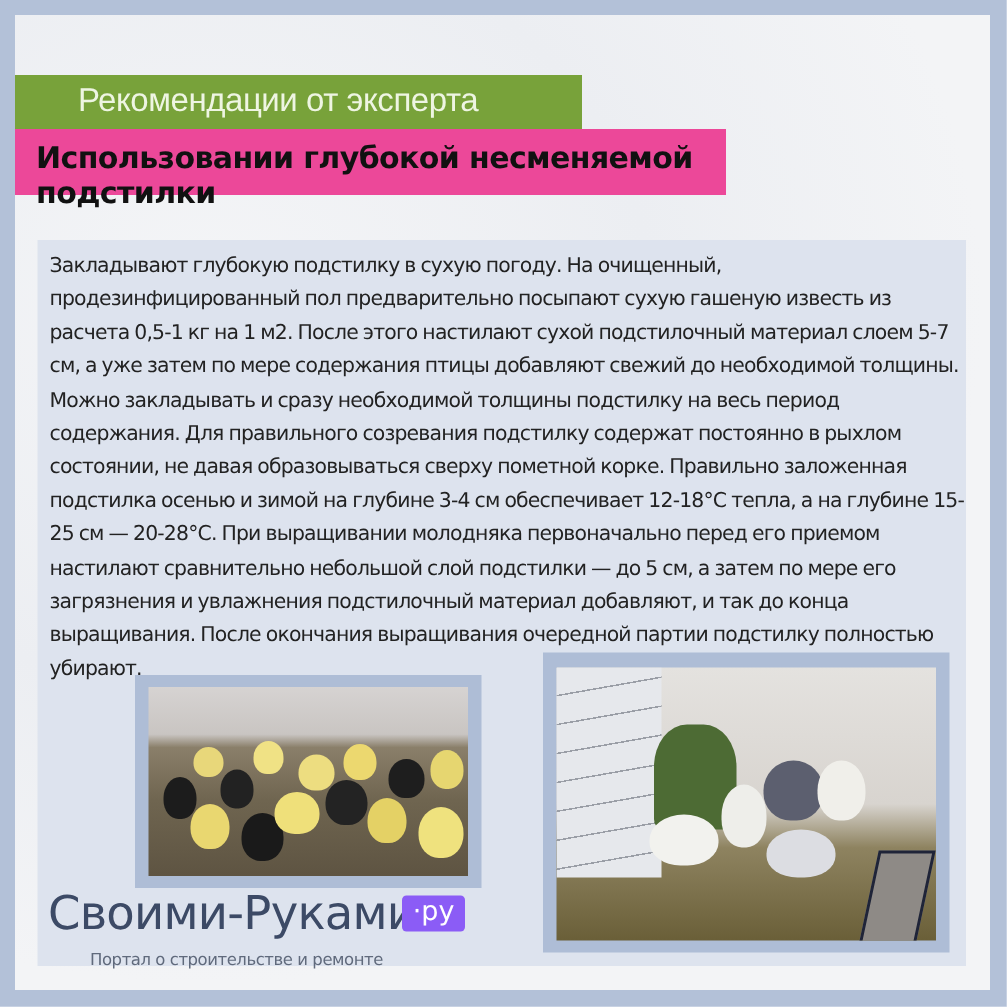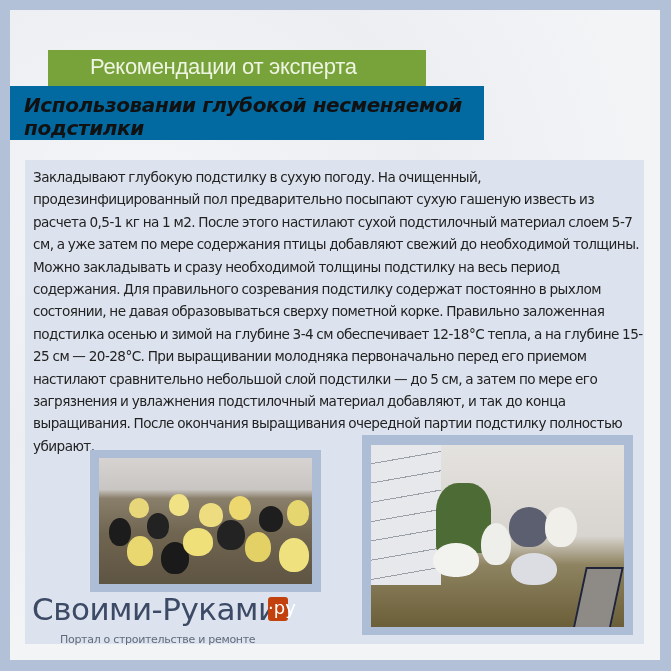--- a/index.html
+++ b/index.html
@@ -1,34 +1,34 @@
 <!DOCTYPE html>
 <html><head>
 <meta charset="utf-8">
 <style>
   html, body { margin:0; padding:0; }
   body { width:671px; height:671px; position:relative; overflow:hidden; background:#b3c1d8; font-family:"Liberation Sans", sans-serif; }
   .inner { position:absolute; left:10px; top:10px; width:650px; height:650px; background:
       radial-gradient(ellipse at 20% 30%, #f4f5f7 0%, #eceef2 40%, #f3f4f6 70%),
       #f1f2f4; }
-  .banner { position:absolute; left:10px; top:50px; width:378px; height:36px; background:#78a23a;margin-left:38px; }
+  .banner { position:absolute; left:10px; top:50px; width:378px; height:36px; background:#78a23a; }
   .banner span { position:absolute; left:42px; top:4px; font-size:22px; color:#eef5e2; font-family:"Liberation Sans", sans-serif; letter-spacing:-0.3px; }
-  .titlebox { position:absolute; left:10px; top:86px; width:474px; height:54px; background:#0369a1;font-style:italic; }
+  .titlebox { position:absolute; left:10px; top:86px; width:474px; height:44px; background:#ec4899; }
   .titlebox span { position:absolute; left:14px; top:8px; width:450px; font-size:20px; font-weight:bold; color:#111; line-height:23px; font-family:"DejaVu Sans", sans-serif; letter-spacing:-0.4px; }
   .panel { position:absolute; left:25px; top:160px; width:619px; height:484px; background:#dde3ee; }
   .body-text { position:absolute; left:33px; top:166px; width:610px; font-size:13.6px; line-height:22.4px; color:#222; font-family:"DejaVu Sans", sans-serif; letter-spacing:-0.55px; word-spacing:-0.5px; }
   .photo-frame { position:absolute; background:#aebdd6; }
   .photo { position:absolute; overflow:hidden; }
   .ph1 { left:9px; top:8px; width:213px; height:126px; background:
       linear-gradient(180deg, #d6d3d2 0%, #c9c5c2 25%, #8a7f6a 32%, #6f6550 60%, #5e5442 100%); }
   .ph2 { left:9px; top:10px; width:253px; height:182px; background:
       linear-gradient(180deg, #e4e2df 0%, #d8d4cf 50%, #8e8360 66%, #6a5f38 100%); }
   .duck { position:absolute; border-radius:50% 50% 45% 45%; }
   .logo { position:absolute; left:32px; top:591px; font-size:31px; color:#3c4a66; font-family:"DejaVu Sans", sans-serif; letter-spacing:-0.5px; }
-  .logo-ru { position:absolute; left:268px; top:597px; width:20px; height:24px; background:#c2410c; border-radius:3px; color:#fff; font-size:18px; line-height:22px; text-align:center; font-family:"DejaVu Sans", sans-serif; }
+  .logo-ru { position:absolute; left:268px; top:597px; width:42px; height:24px; background:#8b5cf6; border-radius:3px; color:#fff; font-size:18px; line-height:22px; text-align:center; font-family:"DejaVu Sans", sans-serif; }
   .tagline { position:absolute; left:60px; top:633px; font-size:11px; color:#606a7c; font-family:"DejaVu Sans", sans-serif; letter-spacing:-0.3px;text-align:right; }
 </style>
 </head>
 <body>
 
 <div class="inner"></div>
 
 <div class="banner">
   <span>Рекомендации от эксперта</span>
 </div>

